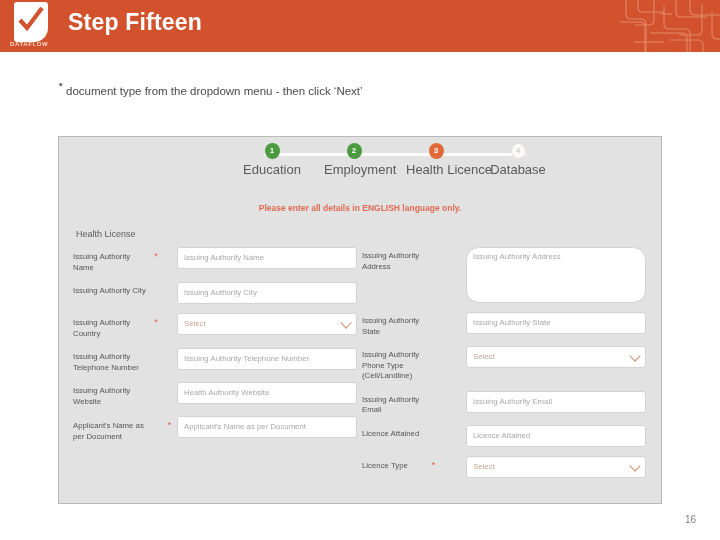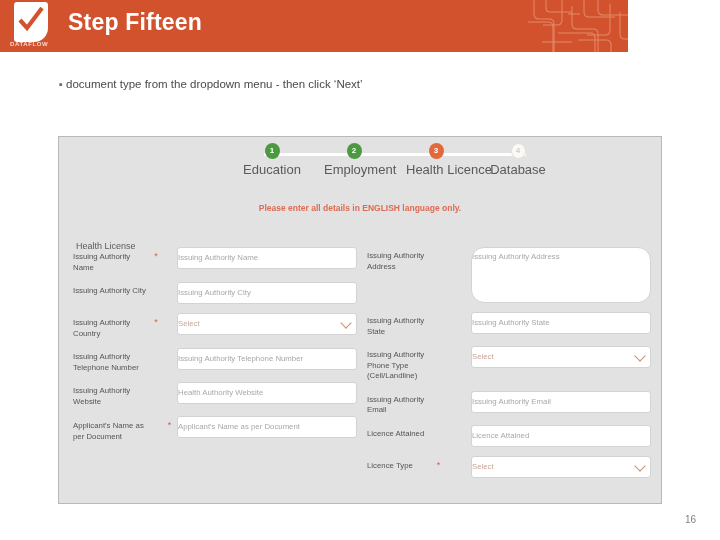--- a/index.html
+++ b/index.html
@@ -6,21 +6,21 @@
   html, body {
     width: 720px; height: 540px;
     background: #ffffff;
     font-family: "Liberation Sans", sans-serif;
     overflow: hidden;
   }
 
   
   .slide-header {
     position: relative;
-    width: 628px; height: 52px;
+    width: 720px; height: 52px;
     background: #d1522c;
     overflow: hidden;
   }
   .logo-box {
     position: absolute; left: 10px; top: 2px;
     width: 46px; height: 48px;
   }
   .logo-mark {
     width: 34px; height: 40px;
     background: #ffffff;
@@ -53,21 +53,21 @@
   .bullet-dot {
     width: 10px; flex: 0 0 10px;
     color: #6d6d6d; font-size: 11px; line-height: 17px;
     text-align: center;
   }
   .bullet-text {
     flex: 1;
     font-size: 11.5px; line-height: 17px; color: #4a4a4a;
     text-align: justify;
   }
-  .bullet-text .l2 { text-align: left; display: block; }
+  .bullet-text .l2 { text-align: left; display: block; margin-top: 7px; }
 
   
   .shot {
     position: absolute; left: 58px; top: 136px;
     width: 604px; height: 368px;
     background: #e2e2e2;
     border: 1px solid #b9b9b9;
     overflow: hidden;
   }
 
@@ -98,44 +98,44 @@
   .st-todo  { background: #fbfaf7; color: #cfcfcf; border: 1px solid #e3e0d8; line-height: 14px; }
 
   
   .notice {
     position: absolute; left: 0; top: 66px; width: 100%;
     text-align: center;
     font-size: 8.5px; color: #e06a52; font-weight: bold;
   }
   .section-title {
     position: absolute; left: 17px; top: 92px;
-    font-size: 9px; color: #5c5c5c; margin-top: 12px;
+    font-size: 9px; color: #5c5c5c;
   }
 
   
   .form {
     position: absolute; left: 14px; top: 110px;
     width: 578px;
-    display: flex; gap: 10px;
+    display: flex; gap: 5px;
   }
   .col { width: 284px; }
   .frow { display: flex; align-items: flex-start; margin-bottom: 9px; }
   .flabel {
     width: 104px; flex: 0 0 104px;
     font-size: 7.8px; line-height: 10.5px; color: #555555;
     padding-top: 4px; position: relative;
   }
   .req { color: #e05a4a; font-size: 9px; margin-left: 24px; }
   .fctrl { flex: 1; position: relative; }
   .inp {
     width: 100%; height: 22px;
     background: #ffffff; border: 1px solid #d3d3d3;
     border-radius: 3px;
     font-size: 7.8px; color: #a8a8a8;
-    line-height: 20px; padding-left: 0;
+    line-height: 20px; padding-left: 6px;
     white-space: nowrap; overflow: hidden;
   }
   .inp.area { height: 56px; line-height: normal; padding-top: 4px; border-radius: 13px; }
   .inp.sel { color: #c9a396; padding-right: 20px; }
   .caret {
     position: absolute; right: 7px; top: 6px;
     width: 8px; height: 8px;
     border-left: 1.5px solid #c98f6e;
     border-bottom: 1.5px solid #c98f6e;
     transform: rotate(-45deg);

